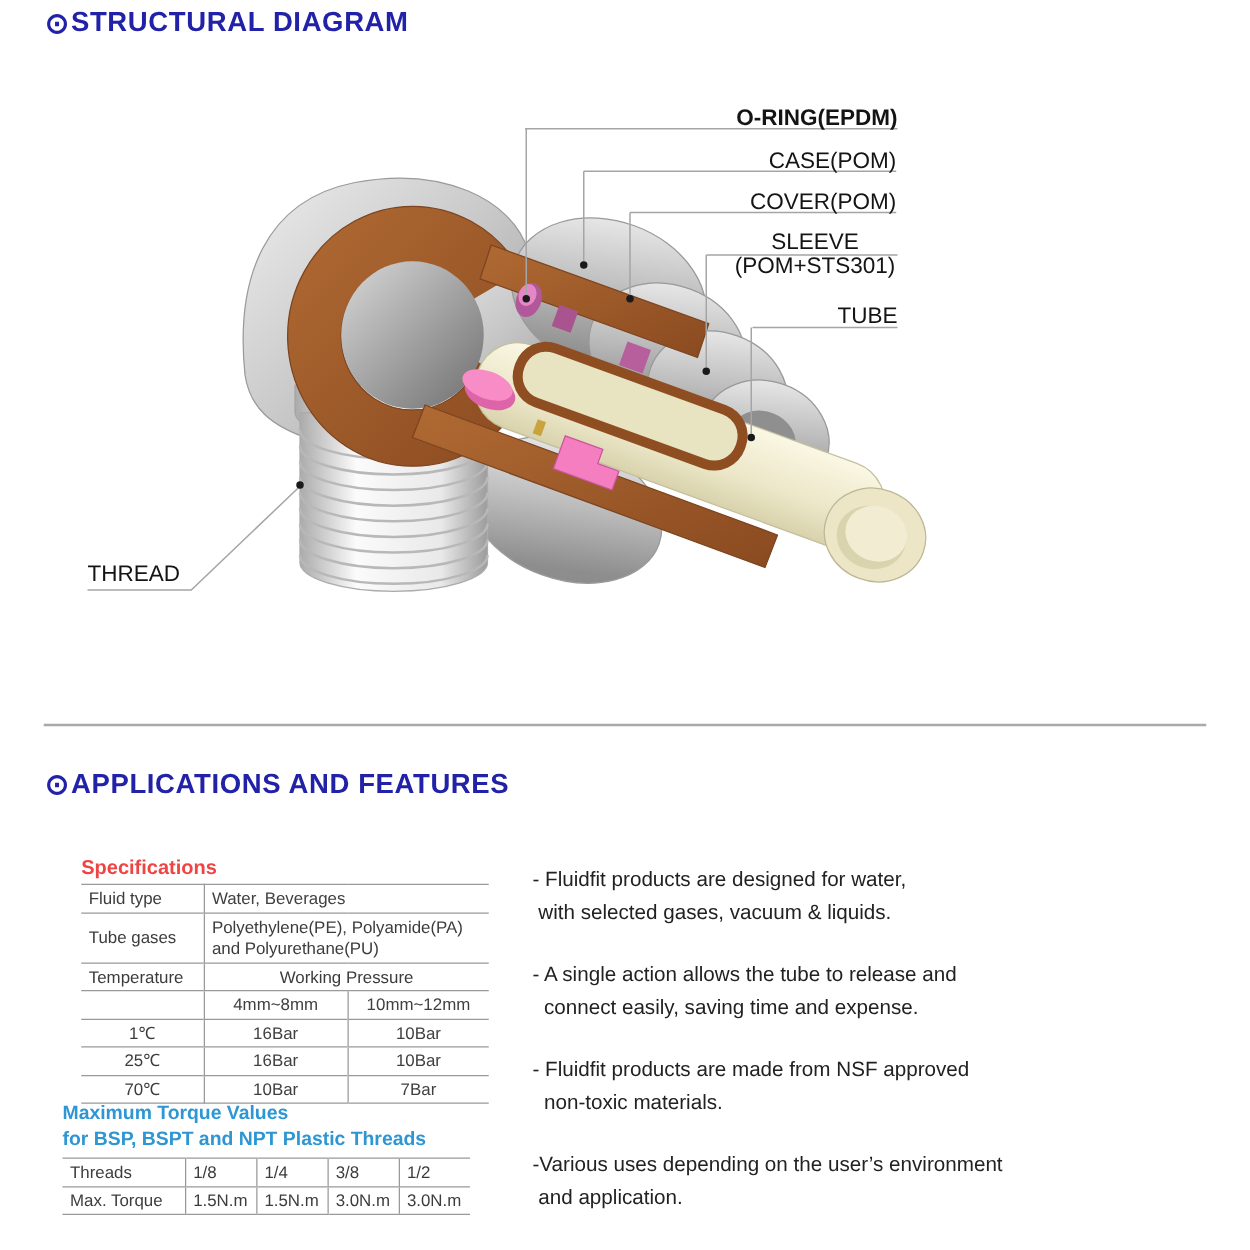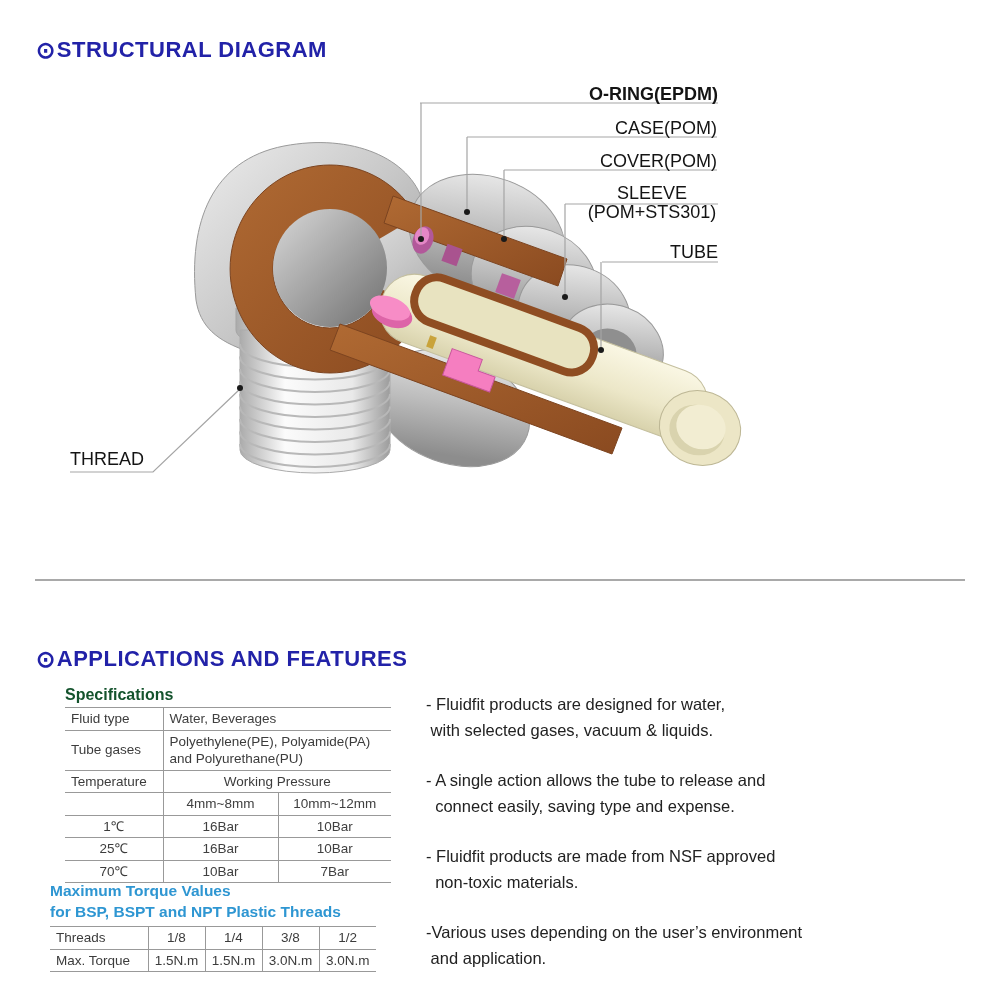--- a/index.html
+++ b/index.html
@@ -1,21 +1,21 @@
 <!DOCTYPE html>
 <html><head>
 <meta charset="utf-8">
 <style>
   * { margin:0; padding:0; box-sizing:border-box; }
   body { background:#ffffff; font-family:"Liberation Sans", sans-serif; }
   .page { position:relative; width:1000px; height:1000px; background:#fff; overflow:hidden; }
 
   
   .sec-header { position:absolute; left:36px; color:#2222A8; font-weight:bold;
-                font-size:22px; letter-spacing:0.5px; white-space:nowrap;margin-top:32px; }
+                font-size:22px; letter-spacing:0.5px; white-space:nowrap; }
   .sec-header .bullet { font-size:23px; margin-right:1px; vertical-align:-1px; }
   #header1 { top:5px; }
   #header2 { top:614px; }
 
   
   .diagram-svg { position:absolute; left:0; top:0; width:1000px; height:560px; }
   .dlabel { position:absolute; color:#141414; font-size:18px; font-weight:500;
             white-space:nowrap; }
   .dlabel.right { text-align:right; }
   #lbl-oring  { right:282px; top:84px;font-weight:bold; }
@@ -23,35 +23,35 @@
   #lbl-cover  { right:283px; top:151px; }
   #lbl-sleeve { right:282px; top:184px; width:132px; text-align:center; line-height:19px; }
   #lbl-tube   { right:282px; top:242px; }
   #lbl-thread { left:70px;  top:449px; }
 
   .divider { position:absolute; left:35px; top:579px; width:930px; height:2px; background:#a9a9a9; }
 
   
   .blue { color:#404040; }
   #specs-block { position:absolute; left:65px; top:686px; width:326px; }
-  .tbl-title { color:#14532d; font-size:16px; font-weight:bold; margin-bottom:3px; }
+  .tbl-title { color:#ef4444; font-size:16px; font-weight:bold; margin-bottom:3px; }
   table { border-collapse:collapse; table-layout:fixed; width:326px; font-size:13.5px; color:#3c3c3c; }
   td { padding:2px 6px; line-height:1.3; vertical-align:middle; }
   .spec-table td { border-top:1px solid #999; }
   .spec-table tr:last-child td { border-bottom:1px solid #999; }
   .spec-table td.c1 { border-right:1px solid #999; }
   .spec-table td.split { border-left:1px solid #999; }
   td.center { text-align:center; }
 
   #torque-block { position:absolute; left:50px; top:880px; width:326px; }
   .tbl-title2 { color:#2E96D2; font-size:15.5px; font-weight:bold; line-height:21px; }
   .torque-table { margin-top:4px; }
   .torque-table td { border-top:1px solid #999; }
   .torque-table tr:last-child td { border-bottom:1px solid #999; }
-  .torque-table td + td { border-left:1px solid #999; text-align:center; }
+  .torque-table td + td { border-left:1px solid #999; }
 
   
   #features { position:absolute; left:426px; top:691px; width:540px; color:#222;
               font-size:16.5px; line-height:26px; }
   #features p { margin:0 0 24px 0; }
   #features span { display:block; white-space:pre-wrap; }
 </style>
 </head>
 <body>
 
@@ -255,21 +255,21 @@
       </table>
   </div>
 
   <div id="features">
     <p>
       <span>- Fluidfit products are designed for water,</span>
       <span> with selected gases, vacuum &amp; liquids.</span>
     </p>
     <p>
       <span>- A single action allows the tube to release and</span>
-      <span>  connect easily, saving type and expense.</span>
+      <span>  connect easily, saving time and expense.</span>
     </p>
     <p>
       <span>- Fluidfit products are made from NSF approved</span>
       <span>  non-toxic materials.</span>
     </p>
     <p>
       <span>-Various uses depending on the user’s environment</span>
       <span> and application.</span>
     </p>
   </div>

